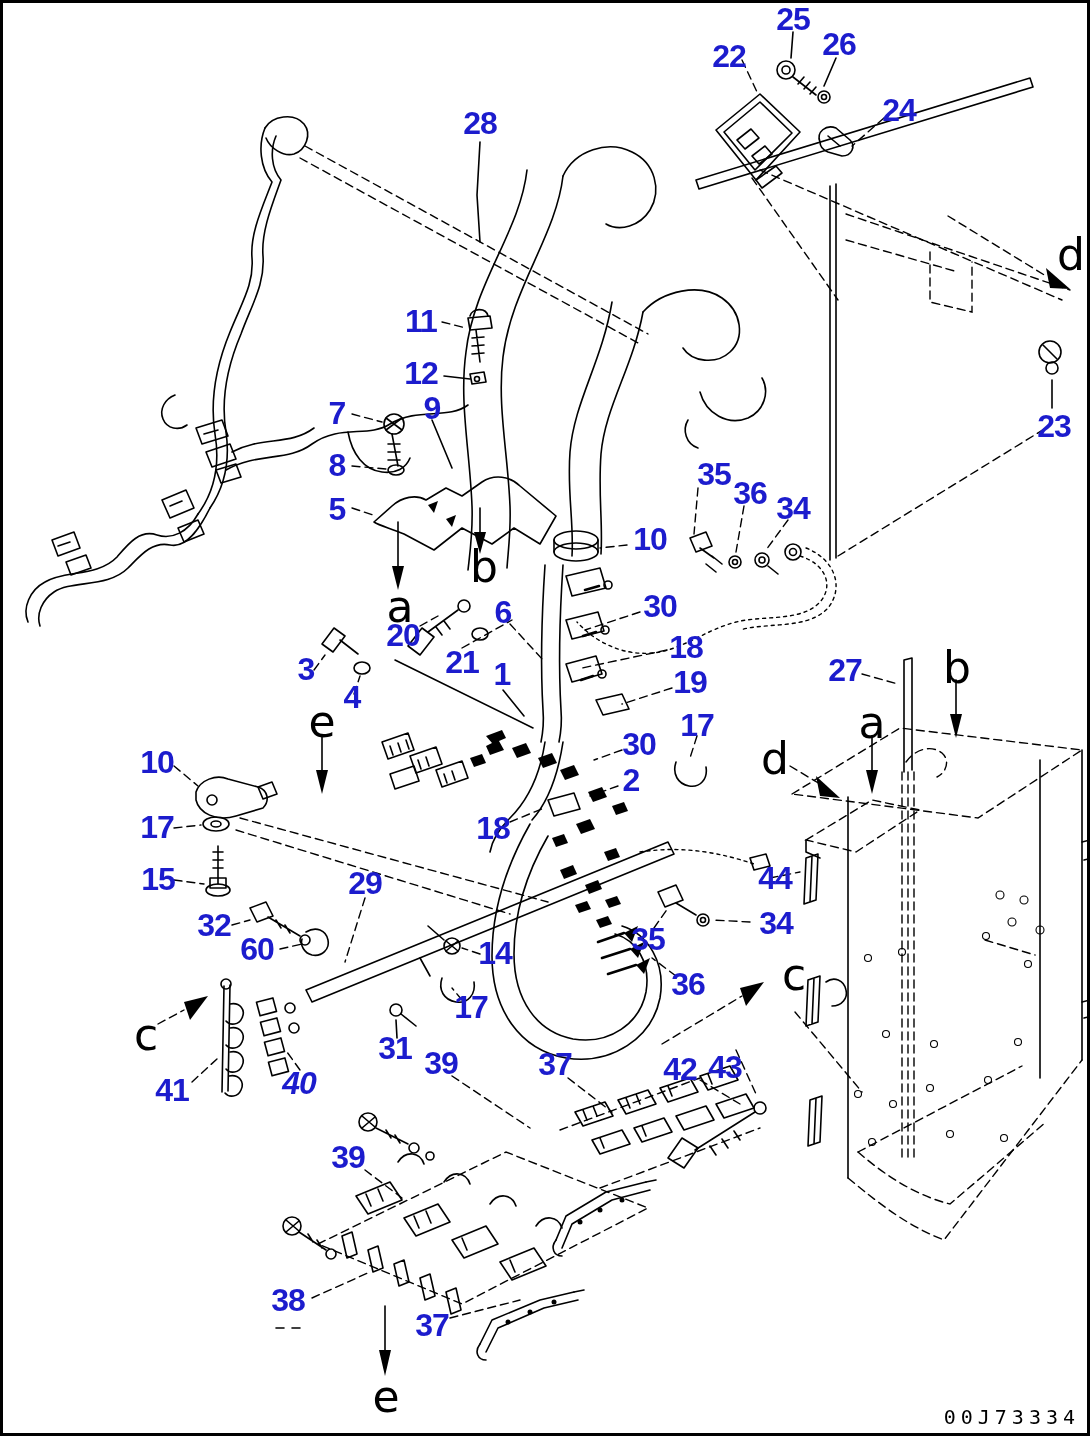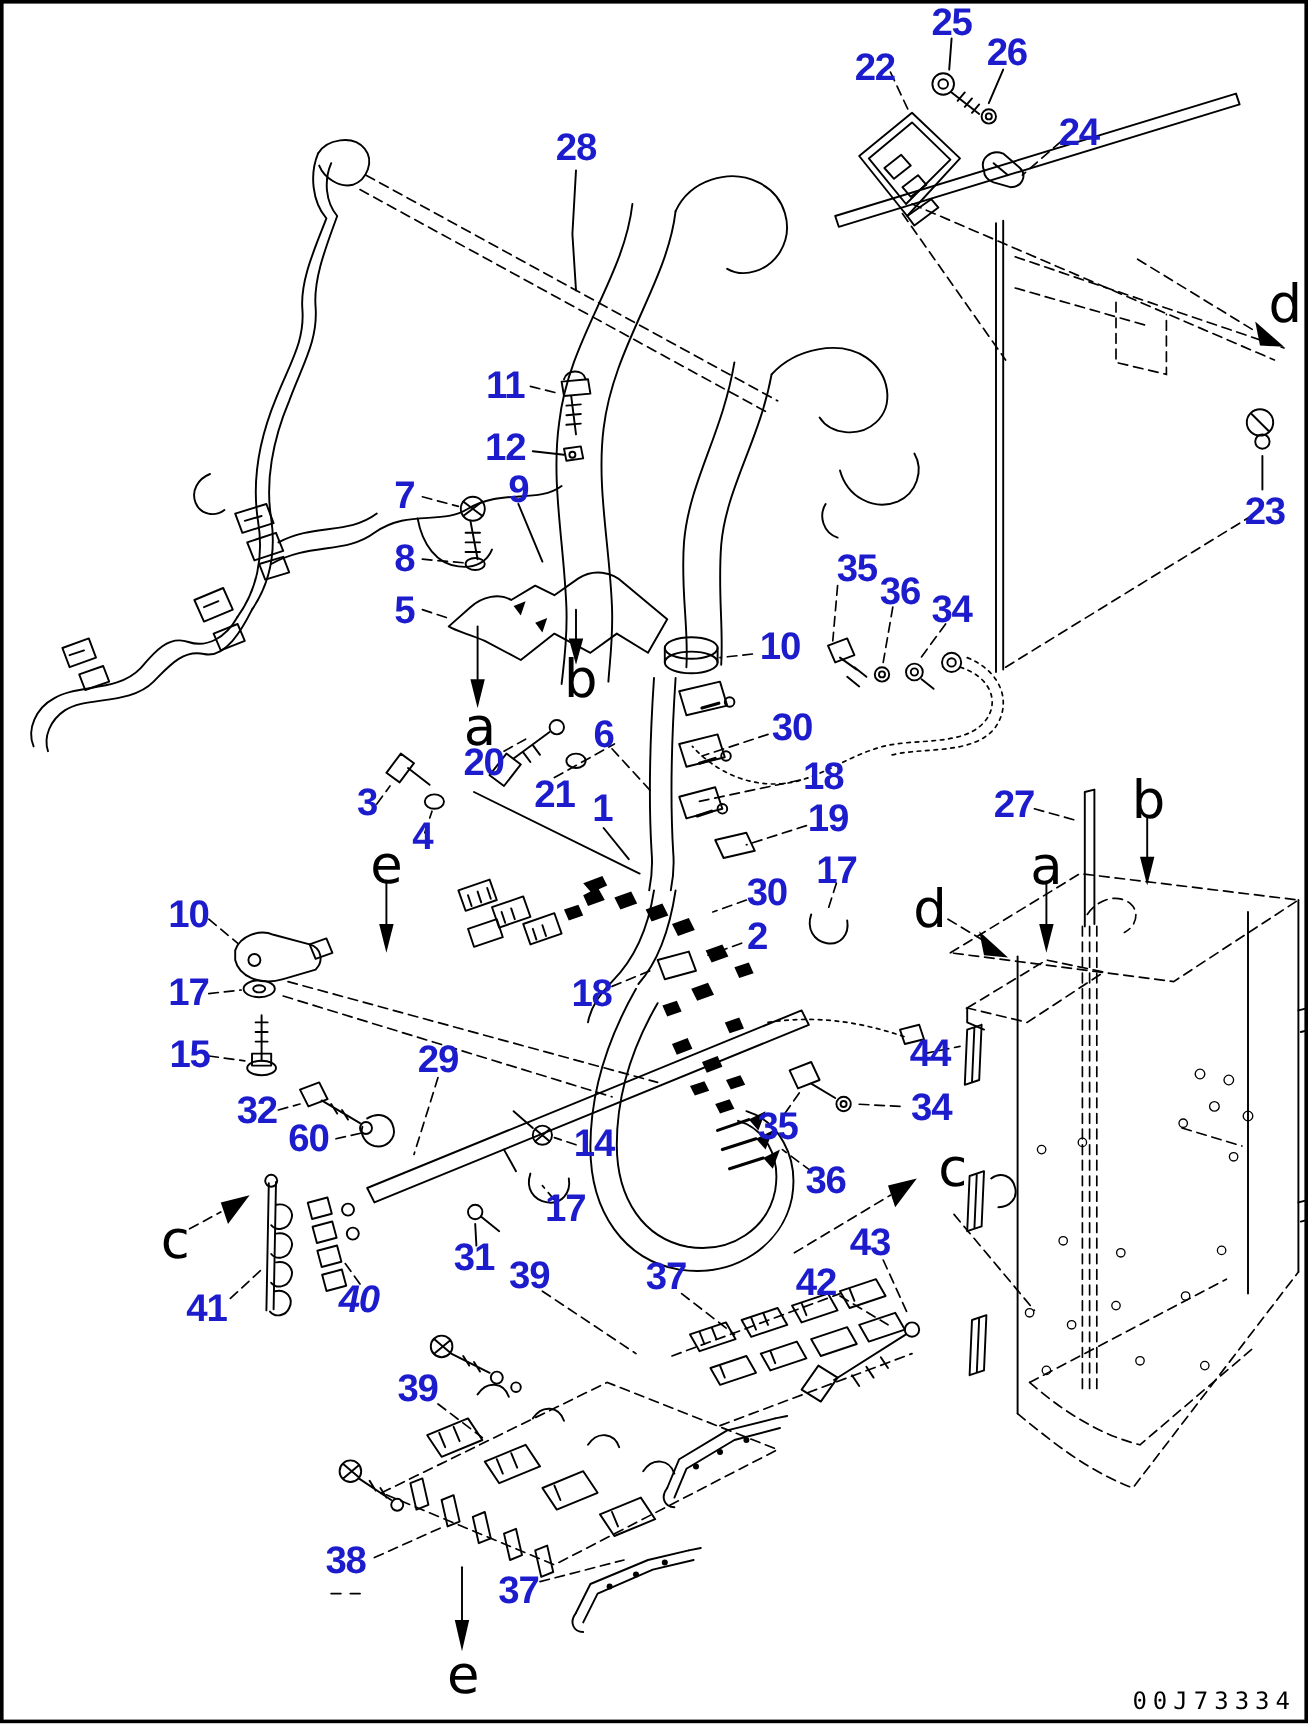--- a/index.html
+++ b/index.html
@@ -437,21 +437,21 @@
       <div class="part-label" style="left: 775px; top: 878px;">44</div>
       <div class="part-label" style="left: 365px; top: 883px;">29</div>
       <div class="part-label" style="left: 158px; top: 879px;">15</div>
       <div class="part-label" style="left: 214px; top: 925px;">32</div>
       <div class="part-label" style="left: 776px; top: 923px;">34</div>
       <div class="part-label" style="left: 257px; top: 949px;">60</div>
       <div class="part-label" style="left: 648px; top: 939px;">35</div>
       <div class="part-label" style="left: 495px; top: 953px;">14</div>
       <div class="part-label" style="left: 688px; top: 984px;">36</div>
       <div class="part-label" style="left: 471px; top: 1007px;">17</div>
-      <div class="part-label" style="left: 725px; top: 1035px;">43</div>
+      <div class="part-label" style="left: 725px; top: 1067px;">43</div>
       <div class="part-label" style="left: 395px; top: 1048px;">31</div>
       <div class="part-label" style="left: 441px; top: 1063px;">39</div>
       <div class="part-label" style="left: 555px; top: 1064px;">37</div>
       <div class="part-label" style="left: 680px; top: 1069px;">42</div>
       <div class="part-label" style="left: 172px; top: 1090px;">41</div>
       <div class="part-label" style="left: 299px; top: 1083px; font-style: italic;">40</div>
       <div class="part-label" style="left: 348px; top: 1157px;">39</div>
       <div class="part-label" style="left: 288px; top: 1300px;">38</div>
       <div class="part-label" style="left: 432px; top: 1325px;">37</div>
       <div class="view-letter" style="left: 1071px; top: 254px;">d</div>

